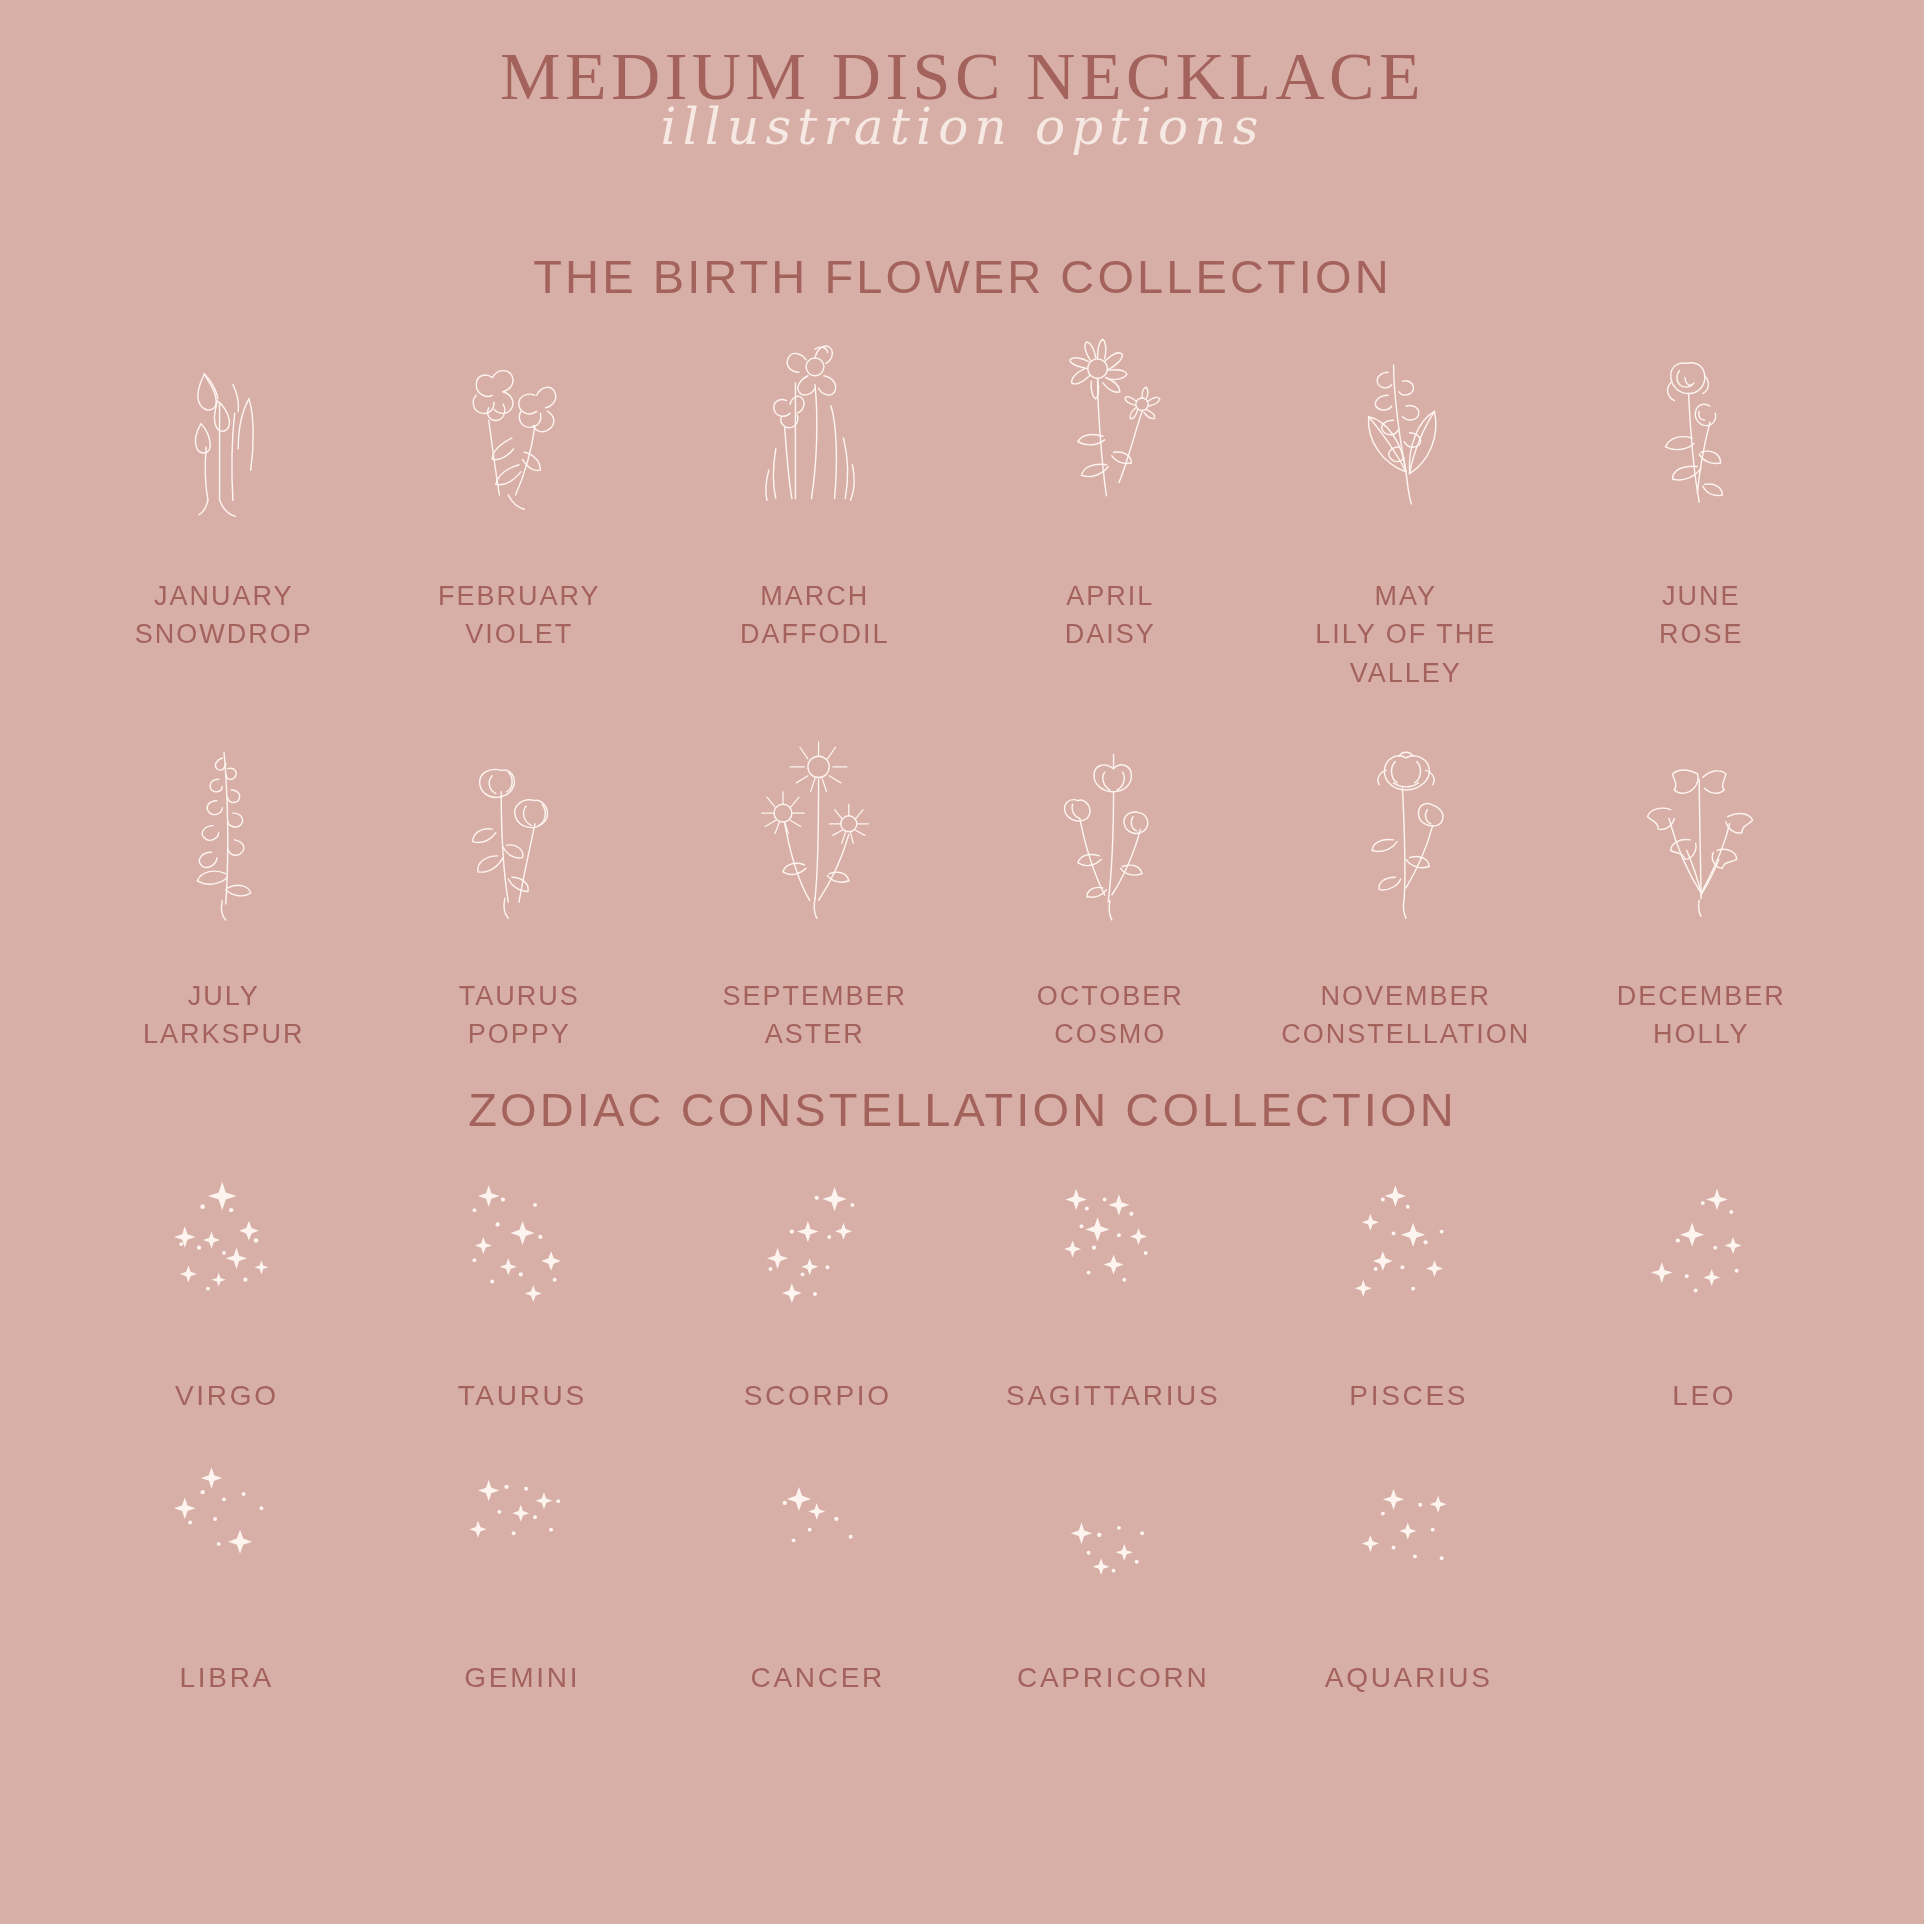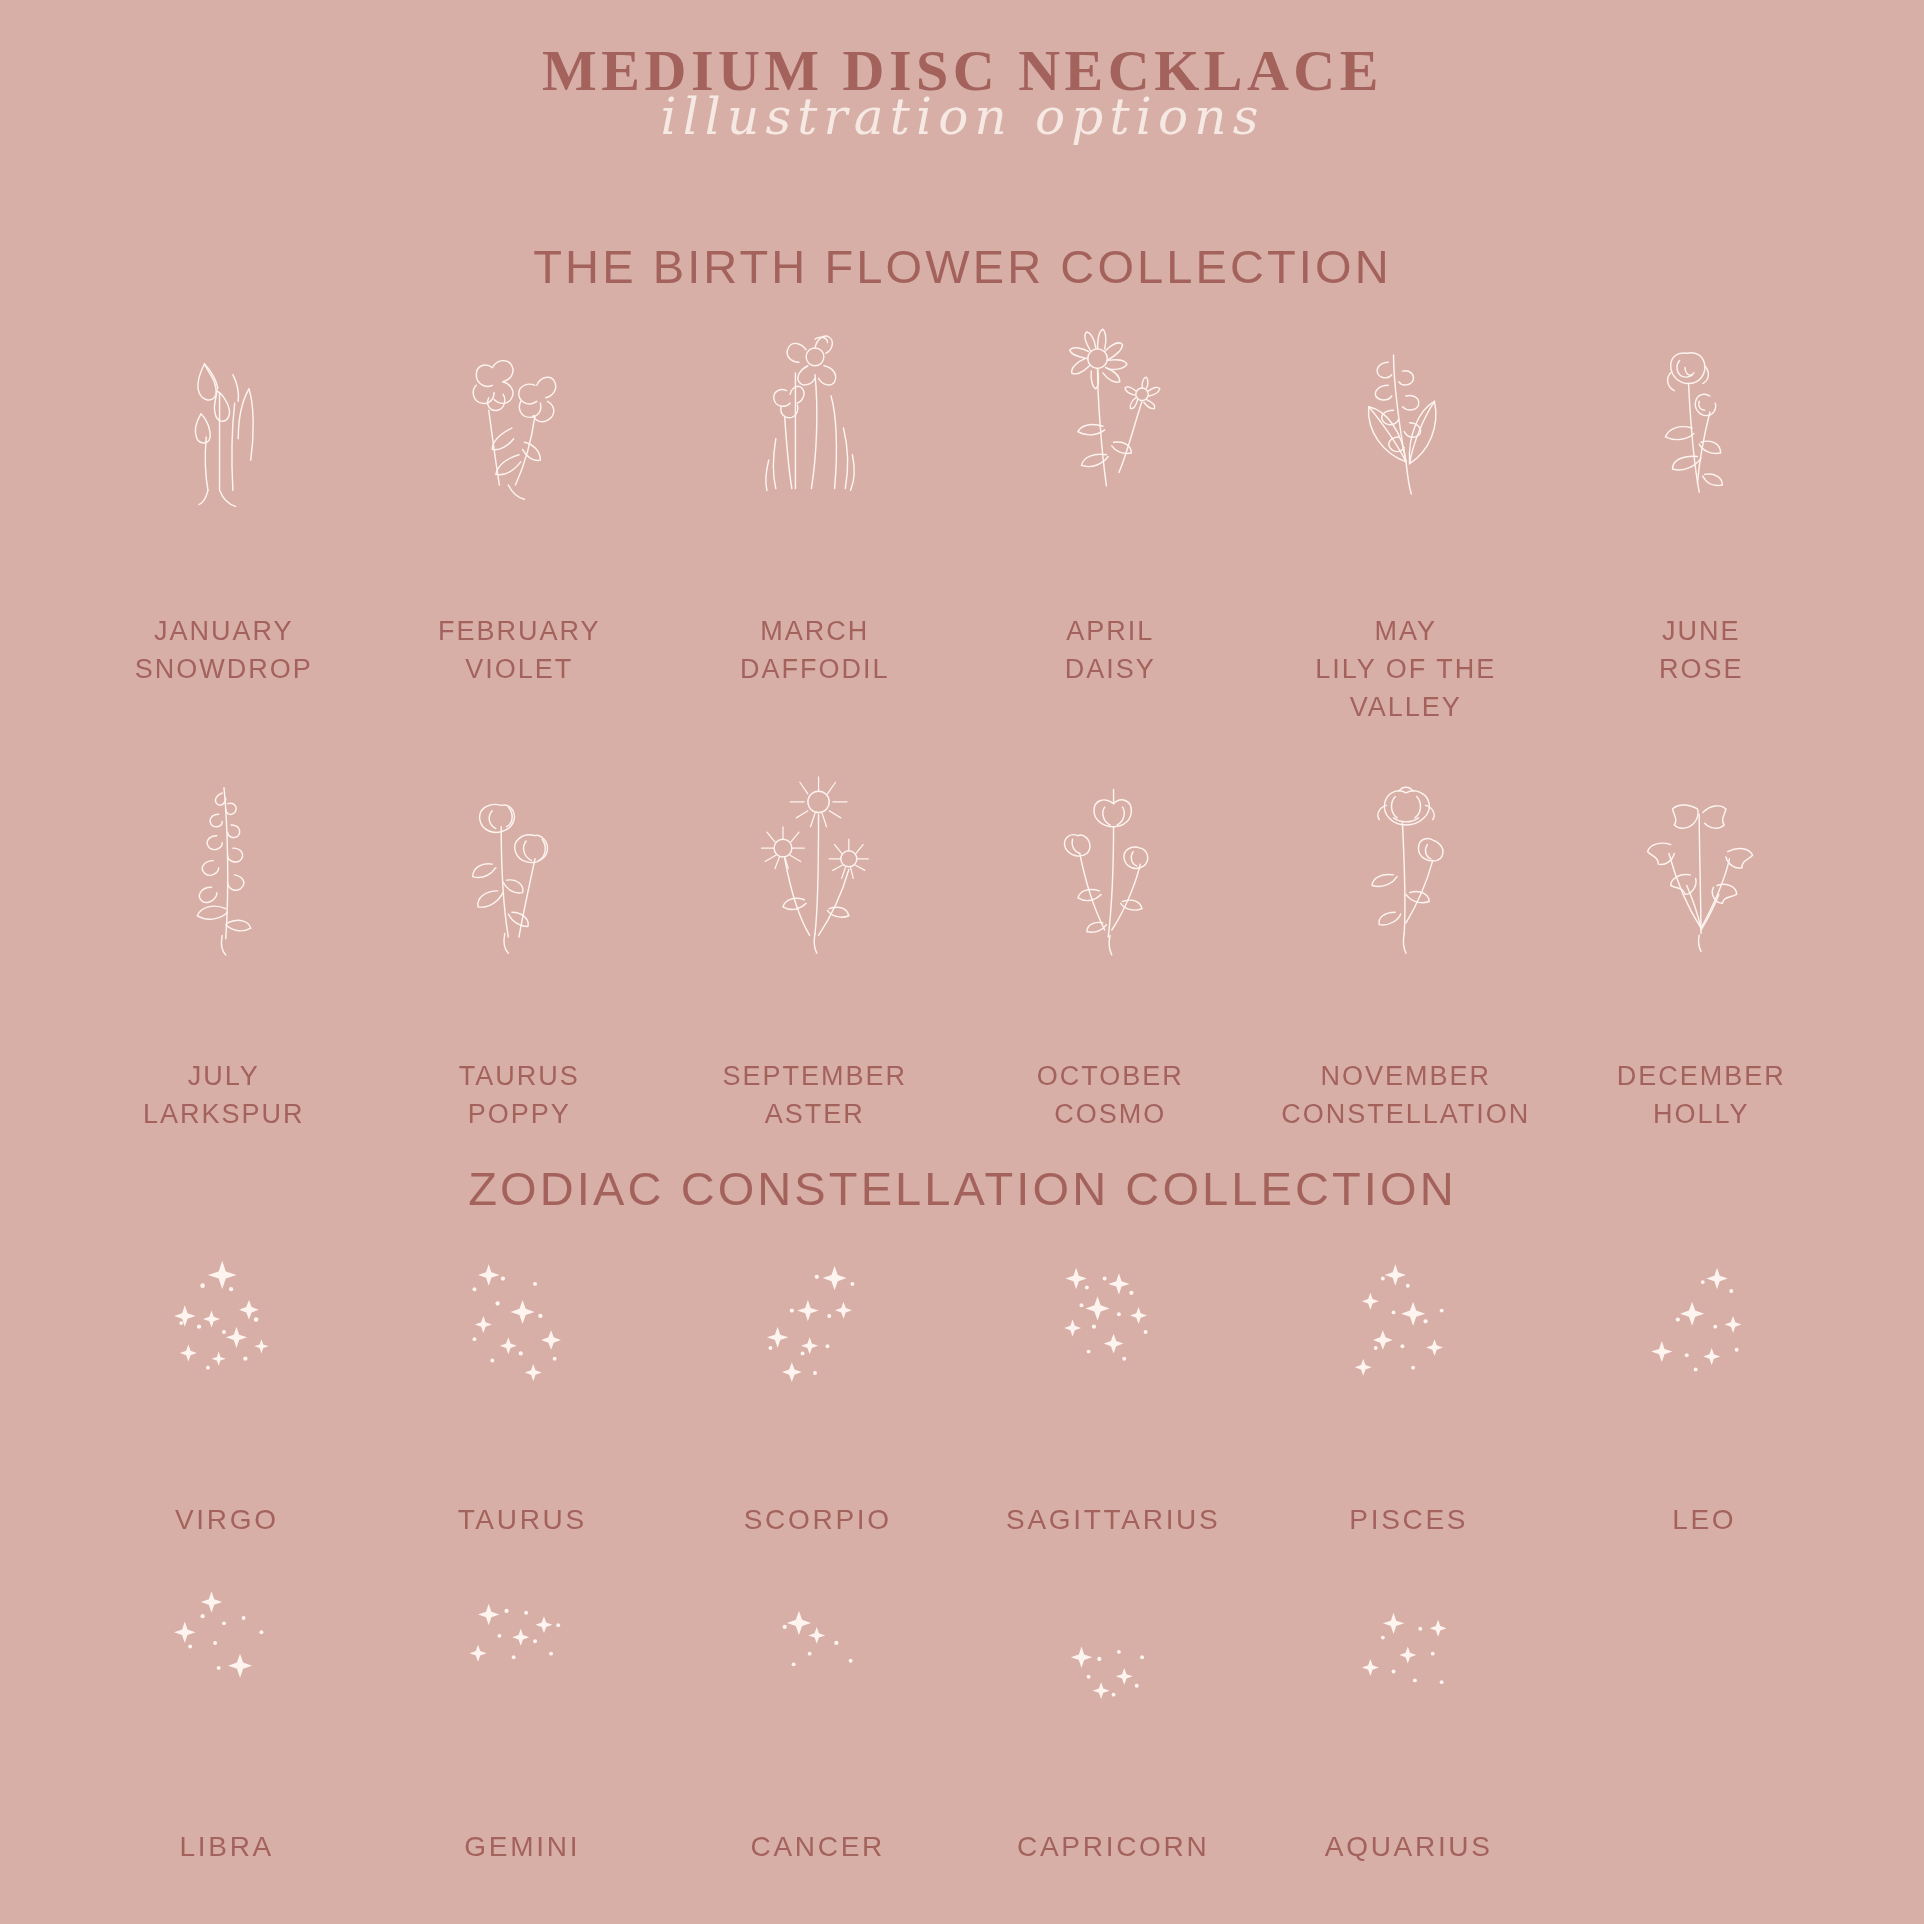--- a/index.html
+++ b/index.html
@@ -17,24 +17,24 @@
     background: #d7afa6;
   }
 
   
   .header {
     text-align: center;
     padding-top: 41px;
   }
   .main-title {
     font-family: "Liberation Serif", serif;
-    font-size: 58px;
+    font-size: 68px;
     letter-spacing: 4.5px;
     color: #a4625d;
-    font-weight: 700;
+    font-weight: 400;
     line-height: 1.05;
   }
   .subtitle {
     font-family: "DejaVu Serif", serif;
     font-style: italic;
     font-size: 50px;
     color: #f6e9e4;
     letter-spacing: 6.2px;
     margin-top: -14.3px;
     font-weight: 400;
@@ -62,21 +62,20 @@
   .flower-row { margin-top: 27px; }
   .flower-row.second { margin-top: 39px; }
   .zodiac-row { margin-top: 9px; }
   .zodiac-row.second { margin-top: 12.5px; }
 
   .cell {
     display: flex;
     flex-direction: column;
     align-items: center;
     justify-content: flex-start;
-    gap: 45px;
   }
   .art {
     height: 223px;
     width: 100%;
     display: flex;
     align-items: flex-end;
     justify-content: center;
   }
   .zodiac-art { height: 214px; align-items: center; }
   .art svg { display: block; }

